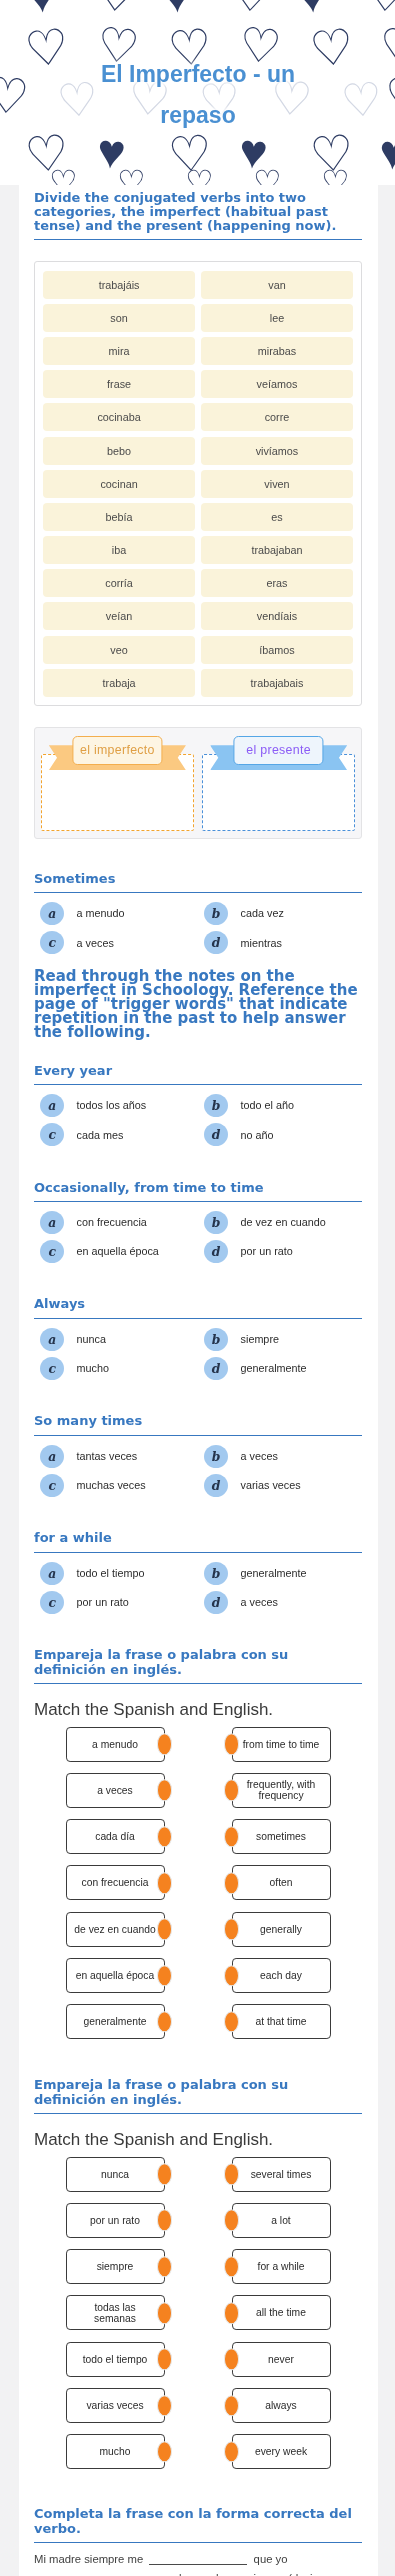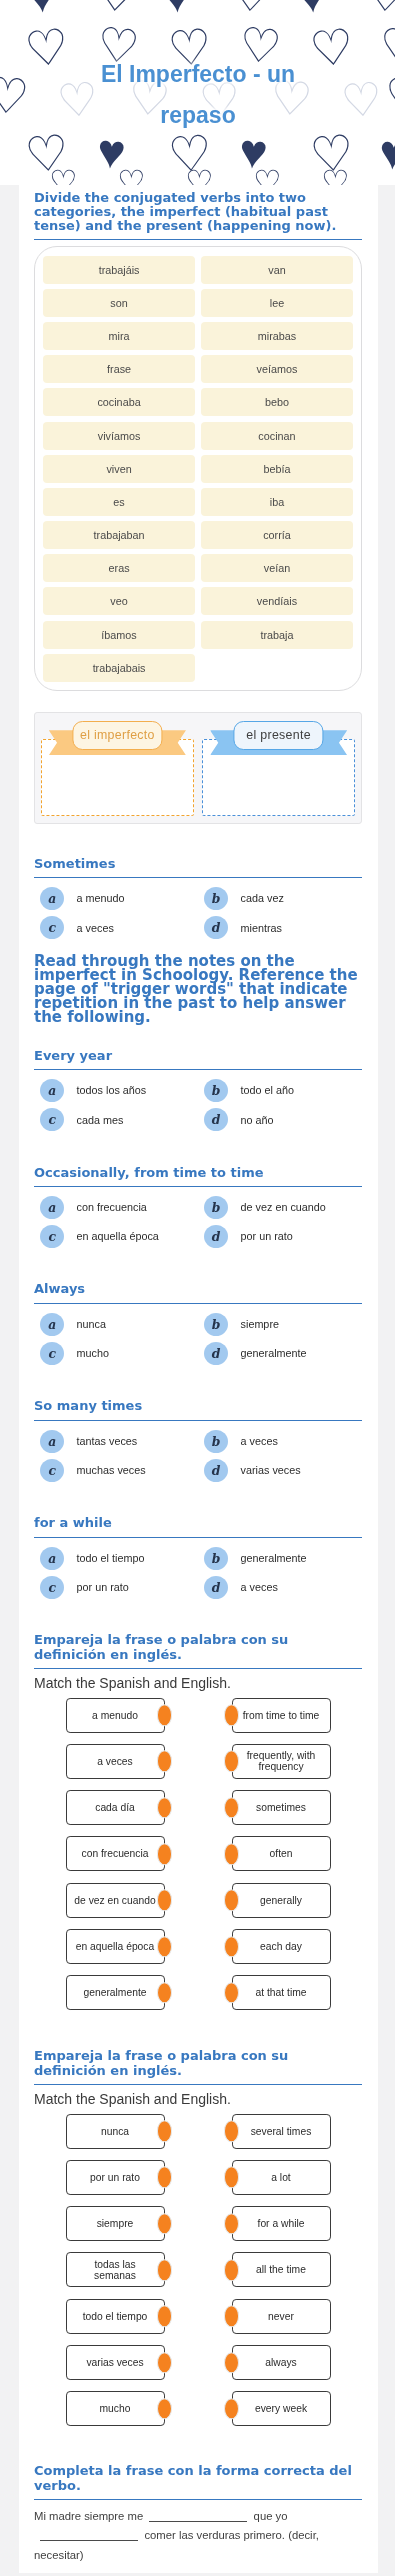--- a/index.html
+++ b/index.html
@@ -41,21 +41,21 @@
     margin: 0;
   }
   .instr .hand { font-size: 13px; line-height: 14px; }
   .rule { height: 0; border-top: 0.5px solid #3878c0; margin-top: 6.2px; }
   
   .card {
     border: 0.5px solid #dcdcde;
     border-radius: 3.1px;
     background: #fff;
   }
-  .chips-card { margin-top: 6px; padding: 8.2px; border-radius: 23px; }
+  .chips-card { margin-top: 21px; padding: 8.2px; }
   .chips { display: grid; grid-template-columns: 1fr 1fr; gap: 5.2px 6.2px; }
   .chip {
     height: 28px; background: #faf3da; border-radius: 4.1px;
     display: flex; align-items: center; justify-content: center;
     font-size: 10.8px; color: #4a4a4a;
   }
   
   .drop-card {
     margin-top: 20.6px; background: #f6f6f8; border-color: #e3e3e5;
     padding: 6.2px; display: flex; justify-content: space-between;
@@ -69,25 +69,25 @@
   .dashed.b { border-color: #4a90d9; }
   .ribbon { position: absolute; top: 2.1px; left: 50%; transform: translateX(-50%); width: 90%; height: 34px; z-index: 2; }
   .ribbon .flags {
     position: absolute; left: 0; right: 0; top: 9.3px; height: 25px;
     clip-path: polygon(0 0, 100% 0, 94% 50%, 100% 100%, 0 100%, 6% 50%);
   }
   .ribbon.or .flags { background: #fbc981; }
   .ribbon.bl .flags { background: #8ac4f2; }
   .ribbon .rect {
     position: relative; margin: 0 auto; width: 66%; height: 29px;
-    border-radius: 10px; display: flex; align-items: center; justify-content: center;
+    border-radius: 5px; display: flex; align-items: center; justify-content: center;
     font-size: 12.4px; letter-spacing: 0.3px;
   }
   .ribbon.or .rect { background: #fdf5e3; border: 1.5px solid #f3ae4e; color: #df9f45; }
-  .ribbon.bl .rect { background: #eef5fc; border: 1.5px solid #55a6e6; color: #404040; }
+  .ribbon.bl .rect { background: #eef5fc; border: 1.5px solid #55a6e6; color: #8b5cf6; }
   
   .mc-sec { margin-top: 34px; }
   #mc-first .mc-sec { margin-top: 33px; }
   #mc-rest .mc-sec:first-child { margin-top: 25px; }
   .sec-title { font-size: 13px; line-height: 14.4px; }
   .opts { margin-top: 8.2px; display: grid; grid-template-columns: 1fr 1fr; row-gap: 5.2px; }
   .opt { display: flex; align-items: center; padding-left: 6.2px; height: 24px; }
   .bubble {
     width: 24px; height: 23px; border-radius: 50%; background: #a2c9ef;
     display: flex; align-items: center; justify-content: center; flex: none;
@@ -95,21 +95,21 @@
   .bubble span {
     font-family: "DejaVu Serif", serif; font-style: italic; font-weight: bold;
     font-size: 12.4px; color: #25344c;
   }
   .opt-label { margin-left: 12.4px; font-size: 10.8px; color: #2c2c2c; }
   
   .note { margin-top: 14px; font-size: 15px; line-height: 14px; }
   
   .match-sec { margin-top: 34px; }
   .match-sec + .match-sec { margin-top: 39px; }
-  .subtitle { margin: 6px 0 0; font-size: 14px; color: #3a3a3a; }
+  .subtitle { margin: 16px 0 0; font-size: 17px; color: #3a3a3a; }
   .match-rows { margin-top: 6.2px; display: flex; flex-direction: column; gap: 11.3px; }
   .match-row { display: flex; justify-content: center; gap: 67px; }
   .mbox {
     position: relative; width: 99px; min-height: 35px;
     border: 1px solid #3a3a3a; border-radius: 4.1px; background: #fff;
     display: flex; align-items: center; justify-content: center;
     text-align: center; font-size: 10.3px; color: #2b2b2b; padding: 2.1px 7.2px;
   }
   .dot {
     position: absolute; top: 50%; width: 15.5px; height: 21.6px;
@@ -179,33 +179,34 @@
     <div class="chips" id="chips">
         <div class="chip">trabajáis</div>
         <div class="chip">van</div>
         <div class="chip">son</div>
         <div class="chip">lee</div>
         <div class="chip">mira</div>
         <div class="chip">mirabas</div>
         <div class="chip">frase</div>
         <div class="chip">veíamos</div>
         <div class="chip">cocinaba</div>
+        <div class="chip">corre</div>
         <div class="chip">bebo</div>
         <div class="chip">vivíamos</div>
         <div class="chip">cocinan</div>
         <div class="chip">viven</div>
         <div class="chip">bebía</div>
         <div class="chip">es</div>
         <div class="chip">iba</div>
         <div class="chip">trabajaban</div>
         <div class="chip">corría</div>
         <div class="chip">eras</div>
         <div class="chip">veían</div>
+        <div class="chip">vendíais</div>
         <div class="chip">veo</div>
-        <div class="chip">vendíais</div>
         <div class="chip">íbamos</div>
         <div class="chip">trabaja</div>
         <div class="chip">trabajabais</div>
       </div>
   </div>
 
   <div class="card drop-card">
     <div class="dz-col">
       <div class="ribbon or">
         <div class="flags"></div>

